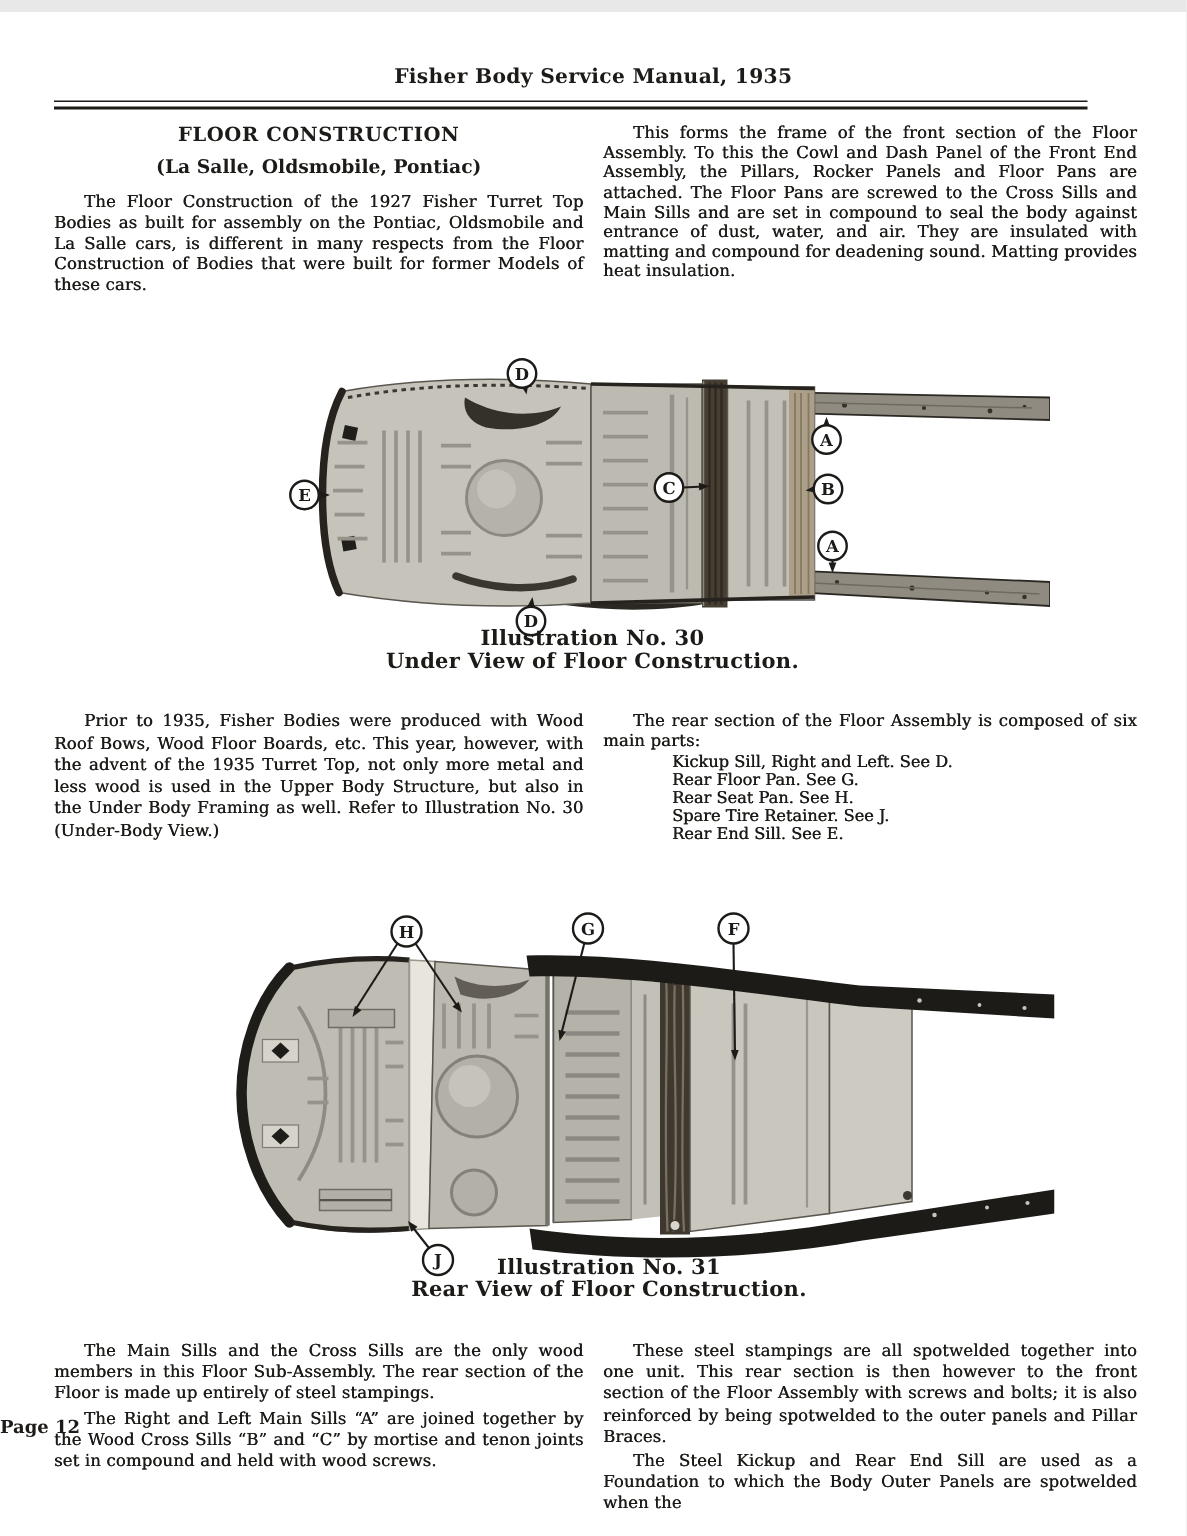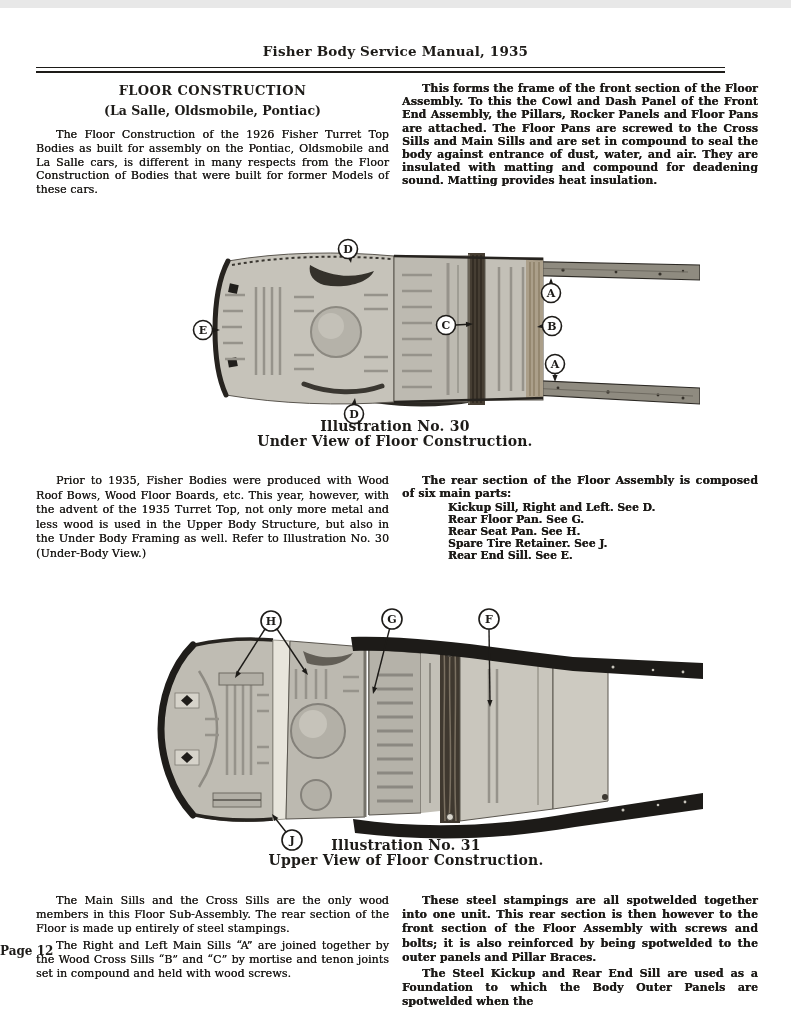--- a/index.html
+++ b/index.html
@@ -13,21 +13,21 @@
     position:absolute; top:35px; left:0; width:100%;
     text-align:center; font-size:13.5px; font-weight:bold; letter-spacing:.2px;
   }
   .double-rule {
     position:absolute; top:59px; left:36px; width:689px; height:3px;
     border-top:1.6px solid #1d1b18; border-bottom:2.6px solid #1d1b18;
   }
   
   .row { position:absolute; left:36px; width:722px; display:flex; gap:13px; }
   .col-l { width:353px; }
-  .col-r { width:356px;font-weight:bold; }
+  .col-r { width:356px; }
   .row-1 { top:74px; }
   .row-2 { top:466px; }
   .row-3 { top:886px; }
 
   .body-text {
     font-size:11px; line-height:13.8px; text-align:justify;
     text-indent:20px; margin:0; letter-spacing:.1px;
     text-shadow:.25px 0 0 currentColor;
   }
   .body-text + .body-text { margin-top:2px; }
@@ -78,21 +78,21 @@
 
 <div class="page">
 
   <div class="header-title">Fisher Body Service Manual, 1935</div>
   <div class="double-rule"></div>
 
   <div class="row row-1">
     <div class="col-l">
       <h1 class="article-title">FLOOR CONSTRUCTION</h1>
       <h2 class="article-subtitle">(La Salle, Oldsmobile, Pontiac)</h2>
-      <p class="body-text first">The Floor Construction of the 1926 Fisher Turret Top Bodies as built for assembly on the Pontiac, Oldsmobile and La Salle cars, is different in many respects from the Floor Construction of Bodies that were built for former Models of these cars.</p>
+      <p class="body-text first">The Floor Construction of the 1927 Fisher Turret Top Bodies as built for assembly on the Pontiac, Oldsmobile and La Salle cars, is different in many respects from the Floor Construction of Bodies that were built for former Models of these cars.</p>
     </div>
     <div class="col-r">
       <p class="body-text" style="line-height:13.2px">This forms the frame of the front section of the Floor Assembly.  To this the Cowl and Dash Panel of the Front End Assembly, the Pillars, Rocker Panels and Floor Pans are attached.  The Floor Pans are screwed to the Cross Sills and Main Sills and are set in compound to seal the body against entrance of dust, water, and air.  They are insulated with matting and compound for deadening sound.  Matting provides heat insulation.</p>
     </div>
   </div>
 
   <figure class="fig fig-30">
   <svg viewBox="0 0 532 190">
 
     <g>
@@ -364,21 +364,21 @@
     <g>
       <line class="lead" x1="133" y1="225" x2="122" y2="211"></line>
       <polygon class="ahead" points="0,0 -7,-2.6 -7,2.6" transform="translate(119,207) rotate(-128)"></polygon>
       <circle class="ring" cx="139" cy="233" r="10"></circle>
       <text class="clabel" x="139" y="237">J</text>
     </g>
   </svg>
   </figure>
   <div class="caption caption-31">
     <div>Illustration No. 31</div>
-    <div>Upper View of Floor Construction.</div>
+    <div>Rear View of Floor Construction.</div>
   </div>
 
   <div class="row row-3">
     <div class="col-l">
       <p class="body-text" style="line-height:14.2px">The Main Sills and the Cross Sills are the only wood members in this Floor Sub-Assembly.  The rear section of the Floor is made up entirely of steel stampings.</p>
       <p class="body-text" style="line-height:14.2px">The Right and Left Main Sills “A” are joined together by the Wood Cross Sills “B” and “C” by mortise and tenon joints set in compound and held with wood screws.</p>
     </div>
     <div class="col-r">
       <p class="body-text" style="line-height:14.2px">These steel stampings are all spotwelded together into one unit.  This rear section is then however to the front section of the Floor Assembly with screws and bolts; it is also reinforced by being spotwelded to the outer panels and Pillar Braces.</p>
       <p class="body-text" style="line-height:14.2px">The Steel Kickup and Rear End Sill are used as a Foundation to which the Body Outer Panels are spotwelded when the</p>

